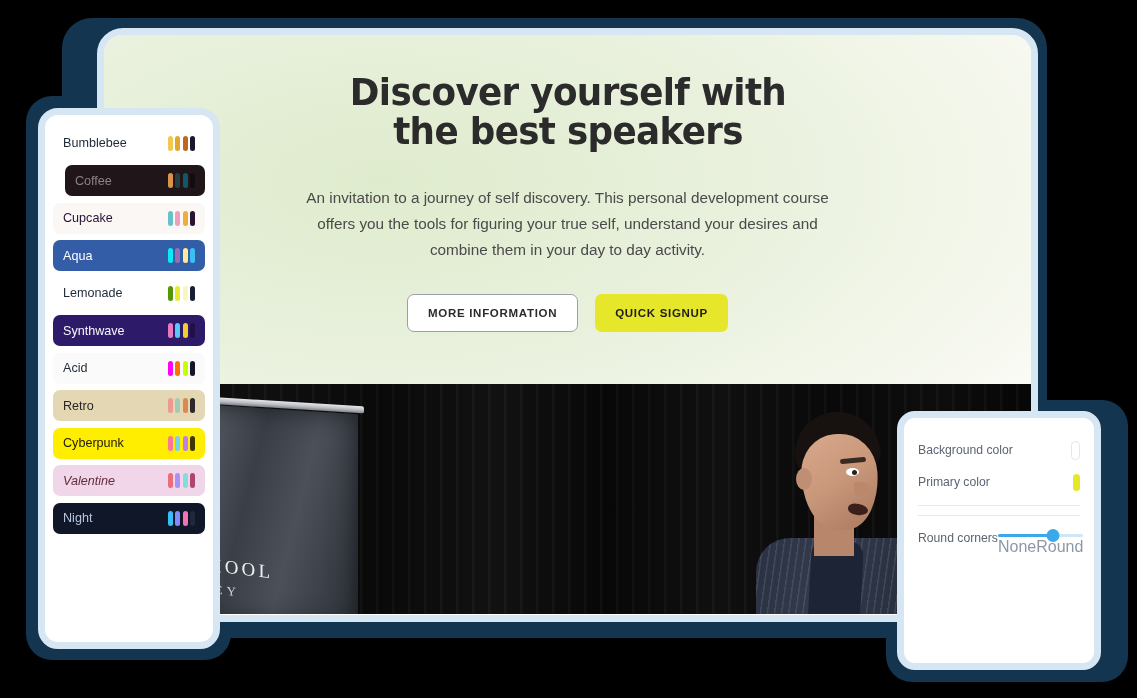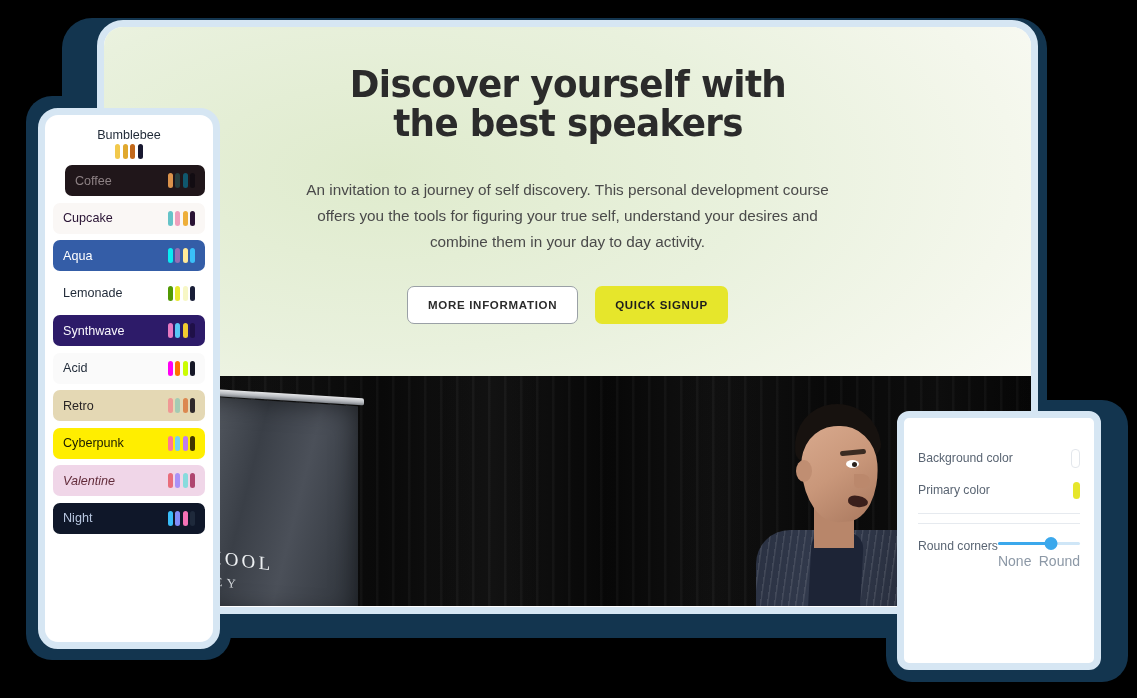--- a/index.html
+++ b/index.html
@@ -22,21 +22,21 @@
     background: #13354f;
     border-radius: 26px;
   }
   #backing-hero   { left: 62px;  top: 18px;  width: 985px; height: 620px; border-radius: 30px; }
   #backing-themes { left: 26px;  top: 96px;  width: 205px; height: 564px; border-radius: 26px; }
   #backing-settings { left: 886px; top: 400px; width: 242px; height: 282px; border-radius: 26px; }
 
   
   #hero-card {
     position: absolute;
-    left: 97px; top: 20px;
+    left: 97px; top: 28px;
     width: 941px; height: 594px;
     background: #ffffff;
     border: 7px solid #d6e6f3;
     border-radius: 26px;
     overflow: hidden;
     box-sizing: border-box;
   }
   .hero-top {
     position: relative;
     height: 349px;
@@ -254,23 +254,23 @@
   .swatches { display: flex; gap: 2.5px; }
   .sw { width: 5px; height: 15px; border-radius: 3px; }
 
   
   #settings-panel {
     position: absolute;
     left: 897px; top: 411px;
     width: 204px; height: 259px;
     background: #ffffff;
     border: 7px solid #d6e6f3;
-    border-radius: 12px;
+    border-radius: 18px;
     box-sizing: border-box;
-    padding: 24px 14px 12px;
+    padding: 16px 14px 12px;
     overflow: hidden;
   }
   .color-row {
     display: flex;
     align-items: center;
     justify-content: space-between;
     height: 32px;
   }
   .color-label { font-size: 12.2px; color: #5a6573; }
   .color-chip {
@@ -323,22 +323,22 @@
     position: absolute; top: -5px;
     width: 13px; height: 13px;
     background: #3ba8ec;
     border-radius: 50%;
     transform: translateX(-50%);
     cursor: pointer;
   }
   .slider-ends {
     display: flex;
     justify-content: space-between;
-    margin-top: 8px;
-    font-size: 14px;
+    margin-top: 1px;
+    font-size: 16px;
     color: #8c98a6;
     text-align: center;
   }
 </style>
 </head>
 <body>
 
 <div class="backing" id="backing-hero"></div>
 <div class="backing" id="backing-themes"></div>
 <div class="backing" id="backing-settings"></div>
@@ -385,21 +385,21 @@
       <div class="sp-eye"></div>
       <div class="sp-pupil"></div>
       <div class="sp-nose"></div>
       <div class="sp-mouth"></div>
     </div>
   </div>
 </div>
 
 <div id="themes-panel">
   <div id="themes-list">
-      <div class="theme-row" style="background: rgb(255, 255, 255); flex-direction: column;">
+      <div class="theme-row" style="background: rgb(255, 255, 255);">
         <span class="theme-name" style="color: rgb(31, 41, 55);">Bumblebee</span>
         <span class="swatches">
           <span class="sw" style="background: rgb(242, 201, 76);"></span>
           <span class="sw" style="background: rgb(224, 168, 46);"></span>
           <span class="sw" style="background: rgb(194, 104, 26);"></span>
           <span class="sw" style="background: rgb(24, 24, 48);"></span>
         </span>
       </div>
       <div class="theme-row" style="background: rgb(32, 22, 26); margin-left: 12px;">
         <span class="theme-name" style="color: rgb(141, 129, 132);">Coffee</span>

